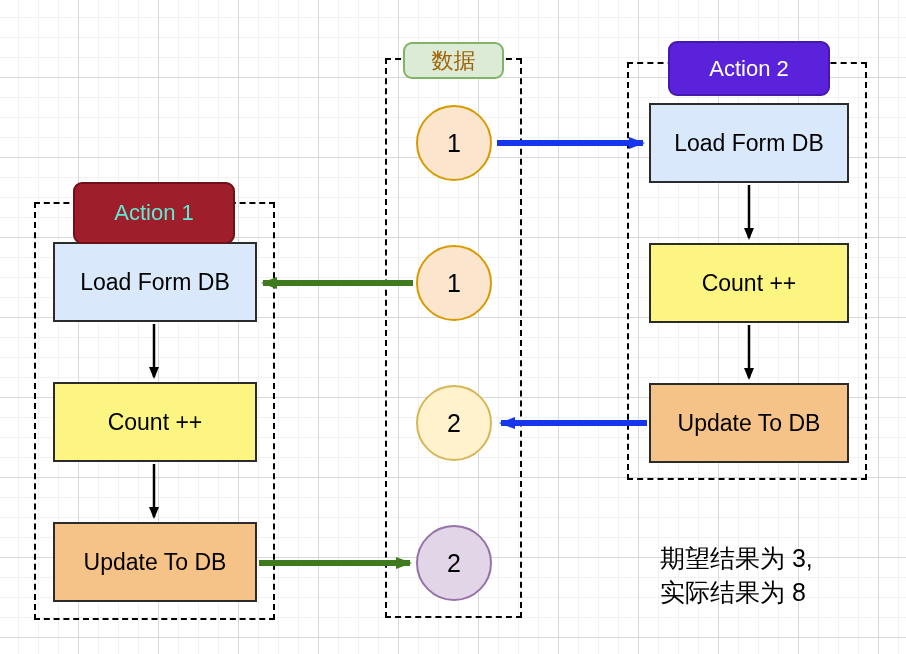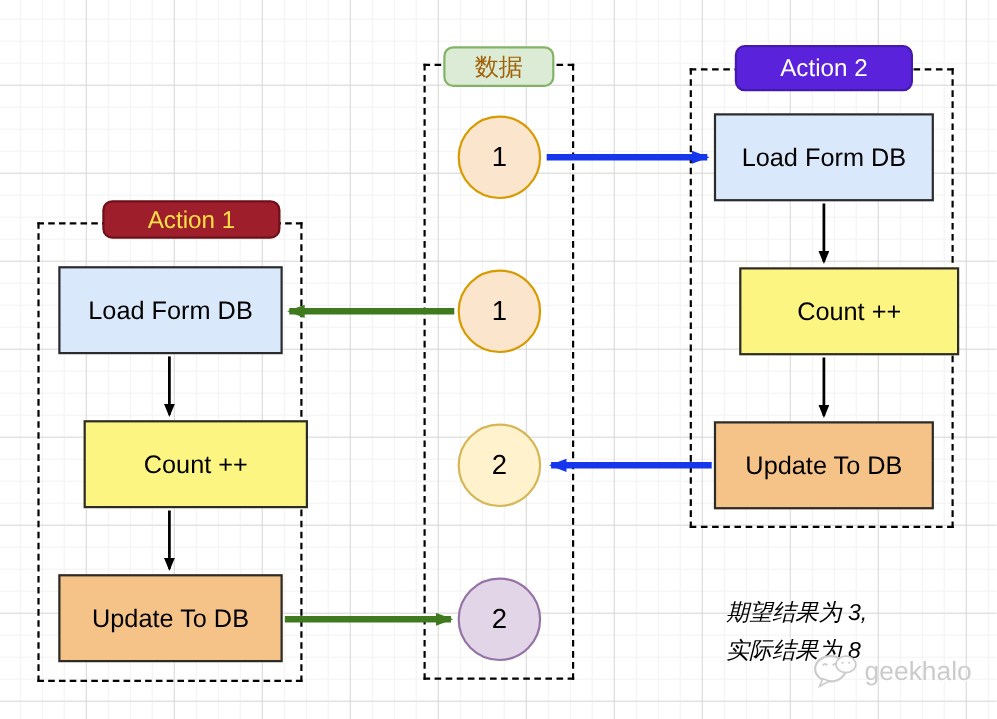--- a/index.html
+++ b/index.html
@@ -16,43 +16,43 @@
     background-position:-3px -3px,-2px -2px,-3px -3px,-2px -2px;
   }
   .dashed{position:absolute;border:2px dashed #000;background:transparent;box-sizing:border-box;}
   .dashed-mid{left:385px;top:58px;width:137px;height:560px;}
   .dashed-left{left:34px;top:202px;width:241px;height:418px;}
   .dashed-right{left:627px;top:62px;width:240px;height:418px;}
 
   .pill{position:absolute;display:flex;align-items:center;justify-content:center;
         border-radius:9px;font-size:22px;box-sizing:border-box;z-index:3;}
   .pill-data{left:403px;top:42px;width:101px;height:37px;background:#dcebd5;border:2px solid #82b366;color:#a16207;}
-  .pill-a1{left:73px;top:182px;width:162px;height:35px;background:#9e1f2b;border:2px solid#6d1017;color:#fde047;margin-left:20px;}
-  .pill-a2{left:668px;top:41px;width:162px;height:42px;background:#5a23db;border:2px solid #4519ae;color:#fff;}
+  .pill-a1{left:73px;top:182px;width:162px;height:62px;background:#9e1f2b;border:2px solid#6d1017;color:#5eead4;}
+  .pill-a2{left:668px;top:41px;width:162px;height:55px;background:#5a23db;border:2px solid #4519ae;color:#fff;}
 
   .circle{position:absolute;width:76px;height:76px;border-radius:50%;
           display:flex;align-items:center;justify-content:center;
           font-size:25px;box-sizing:border-box;z-index:2;}
   .circle{left:416px;}
   .c-peach{background:#fbe5cc;border:2px solid #d79b00;}
   .c-yellow{background:#fff2cc;border:2px solid #d6b656;}
   .c-purple{background:#e2d5e8;border:2px solid #9673a6;}
   .circ-1{top:105px;} .circ-2{top:245px;} .circ-3{top:385px;} .circ-4{top:525px;}
 
   .step{position:absolute;display:flex;align-items:center;justify-content:center;
         font-size:23px;border:2px solid #2b2b2b;box-sizing:border-box;z-index:2;}
   .step-left{left:53px;width:204px;height:80px;}
   .step-right{left:649px;width:200px;height:80px;}
   .bg-blue{background:#dae8fc;}
-  .bg-yellow{background:#fcf582;margin-left:23px;}
+  .bg-yellow{background:#fcf582;}
   .bg-orange{background:#f5c388;}
   .l1{top:242px;} .l2{top:382px;} .l3{top:522px;}
   .r1{top:103px;} .r2{top:243px;} .r3{top:383px;}
 
-  .note{position:absolute;left:660px;top:541px;font-size:21px;line-height:34px;z-index:2;font-style:italic;}
+  .note{position:absolute;left:660px;top:541px;font-size:25px;line-height:34px;z-index:2;}
 
   .watermark{position:absolute;left:738px;top:594px;display:flex;align-items:center;z-index:2;
              color:#cbcbcb;font-size:24px;text-shadow:0 1px 0 #ffffff;}
   .watermark svg{margin-right:6px;}
 
   svg.overlay{position:absolute;left:0;top:0;z-index:5;pointer-events:none;}
 </style>
 </head>
 <body>
 
@@ -77,32 +77,20 @@
 
   <div class="step step-right bg-blue r1">Load Form DB</div>
   <div class="step step-right bg-yellow r2">Count ++</div>
   <div class="step step-right bg-orange r3">Update To DB</div>
 
   <div class="note">
     <div>期望结果为 3,</div>
     <div>实际结果为 8</div>
   </div>
 
-  <div class="watermark">
-    <svg width="42" height="34" viewBox="0 0 42 34">
-      <ellipse cx="17" cy="14" rx="14" ry="11.5" fill="#ffffff" stroke="#cbcbcb" stroke-width="2"></ellipse>
-      <path d="M10 23 L7 30 L16 25 Z" fill="#ffffff" stroke="#cbcbcb" stroke-width="1.5"></path>
-      <path d="M10 11 q2 -3 4 0" fill="none" stroke="#cbcbcb" stroke-width="1.5"></path>
-      <path d="M19 11 q2 -3 4 0" fill="none" stroke="#cbcbcb" stroke-width="1.5"></path>
-      <ellipse cx="31" cy="10" rx="9" ry="7.5" fill="#ffffff" stroke="#cbcbcb" stroke-width="1.5"></ellipse>
-      <circle cx="28" cy="8.5" r="1" fill="#cbcbcb"></circle>
-      <circle cx="34" cy="8.5" r="1" fill="#cbcbcb"></circle>
-    </svg>
-    <span>geekhalo</span>
-  </div>
 
   <svg class="overlay" width="906" height="654">
     <defs>
       <marker id="mBlue" markerUnits="userSpaceOnUse" markerWidth="18" markerHeight="14" refX="14" refY="6" orient="auto">
         <path d="M0,0 L16,6 L0,12 Z" fill="#1636ee"></path>
       </marker>
       <marker id="mGreen" markerUnits="userSpaceOnUse" markerWidth="18" markerHeight="14" refX="14" refY="6" orient="auto">
         <path d="M0,0 L16,6 L0,12 Z" fill="#3f7a1e"></path>
       </marker>
       <marker id="mBlack" markerUnits="userSpaceOnUse" markerWidth="14" markerHeight="12" refX="10" refY="5" orient="auto">

